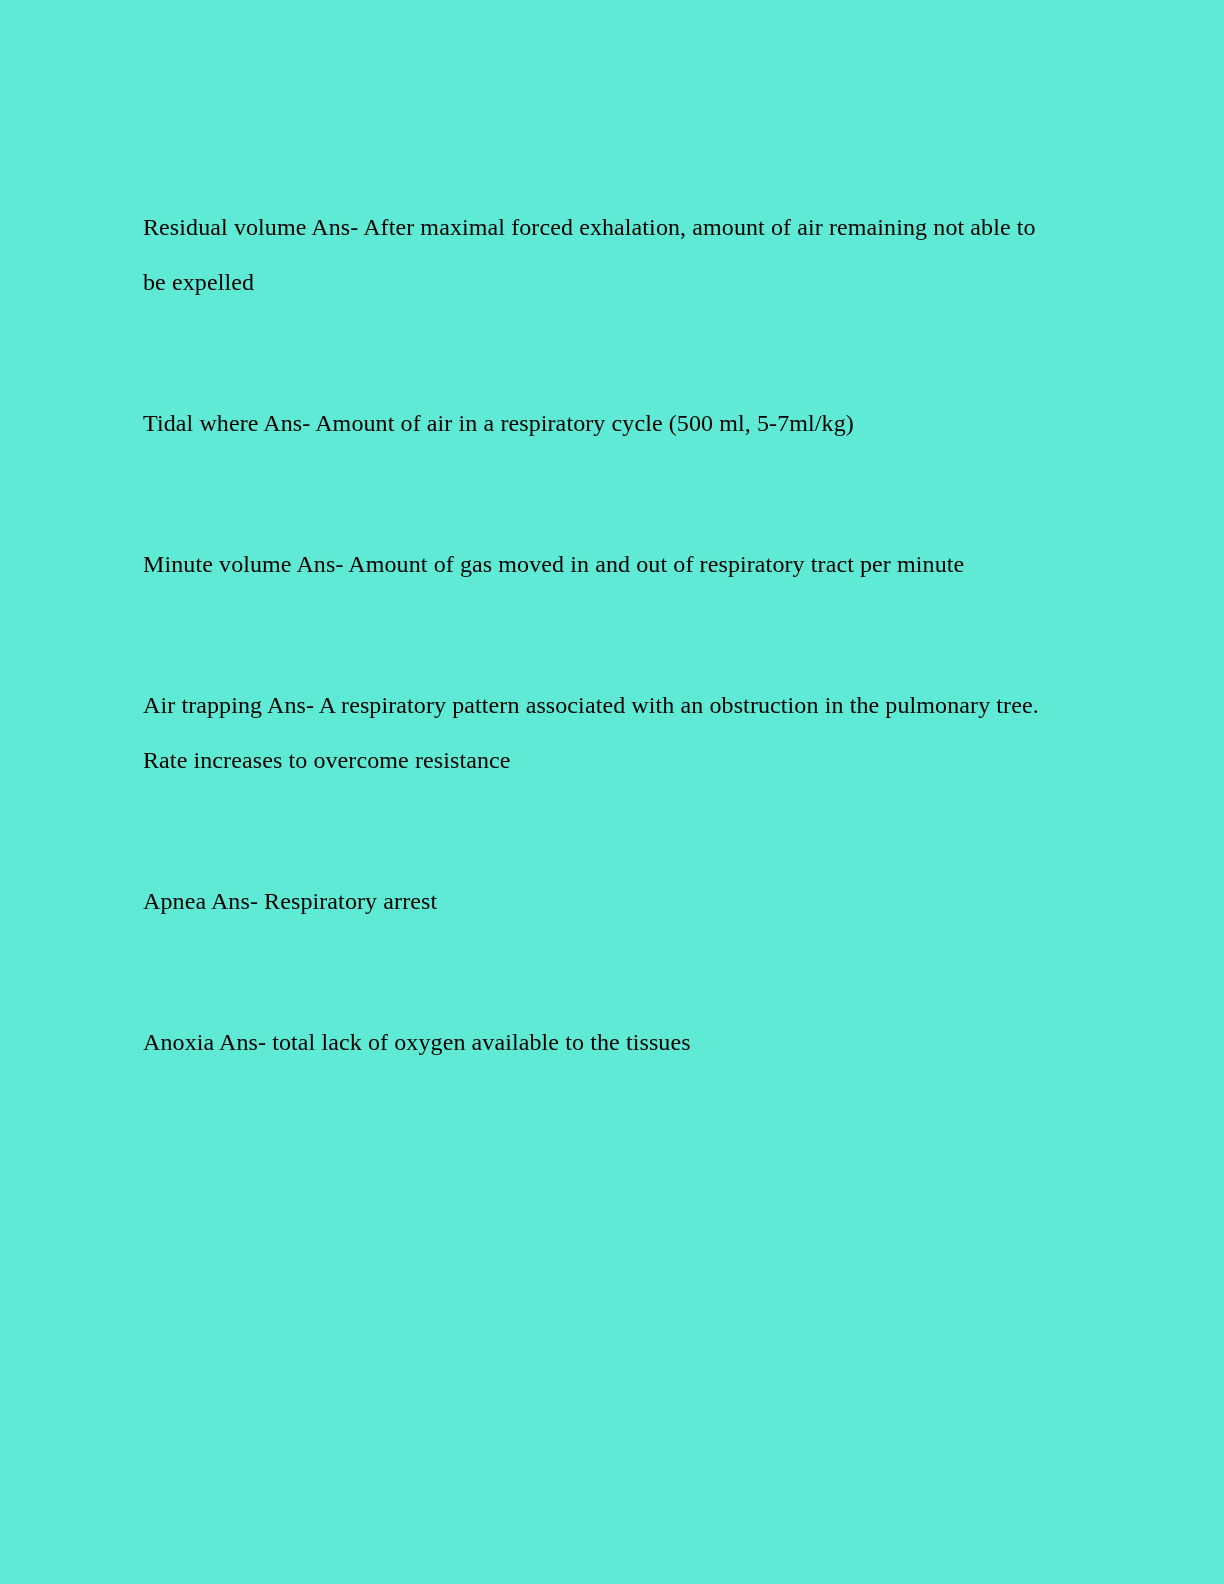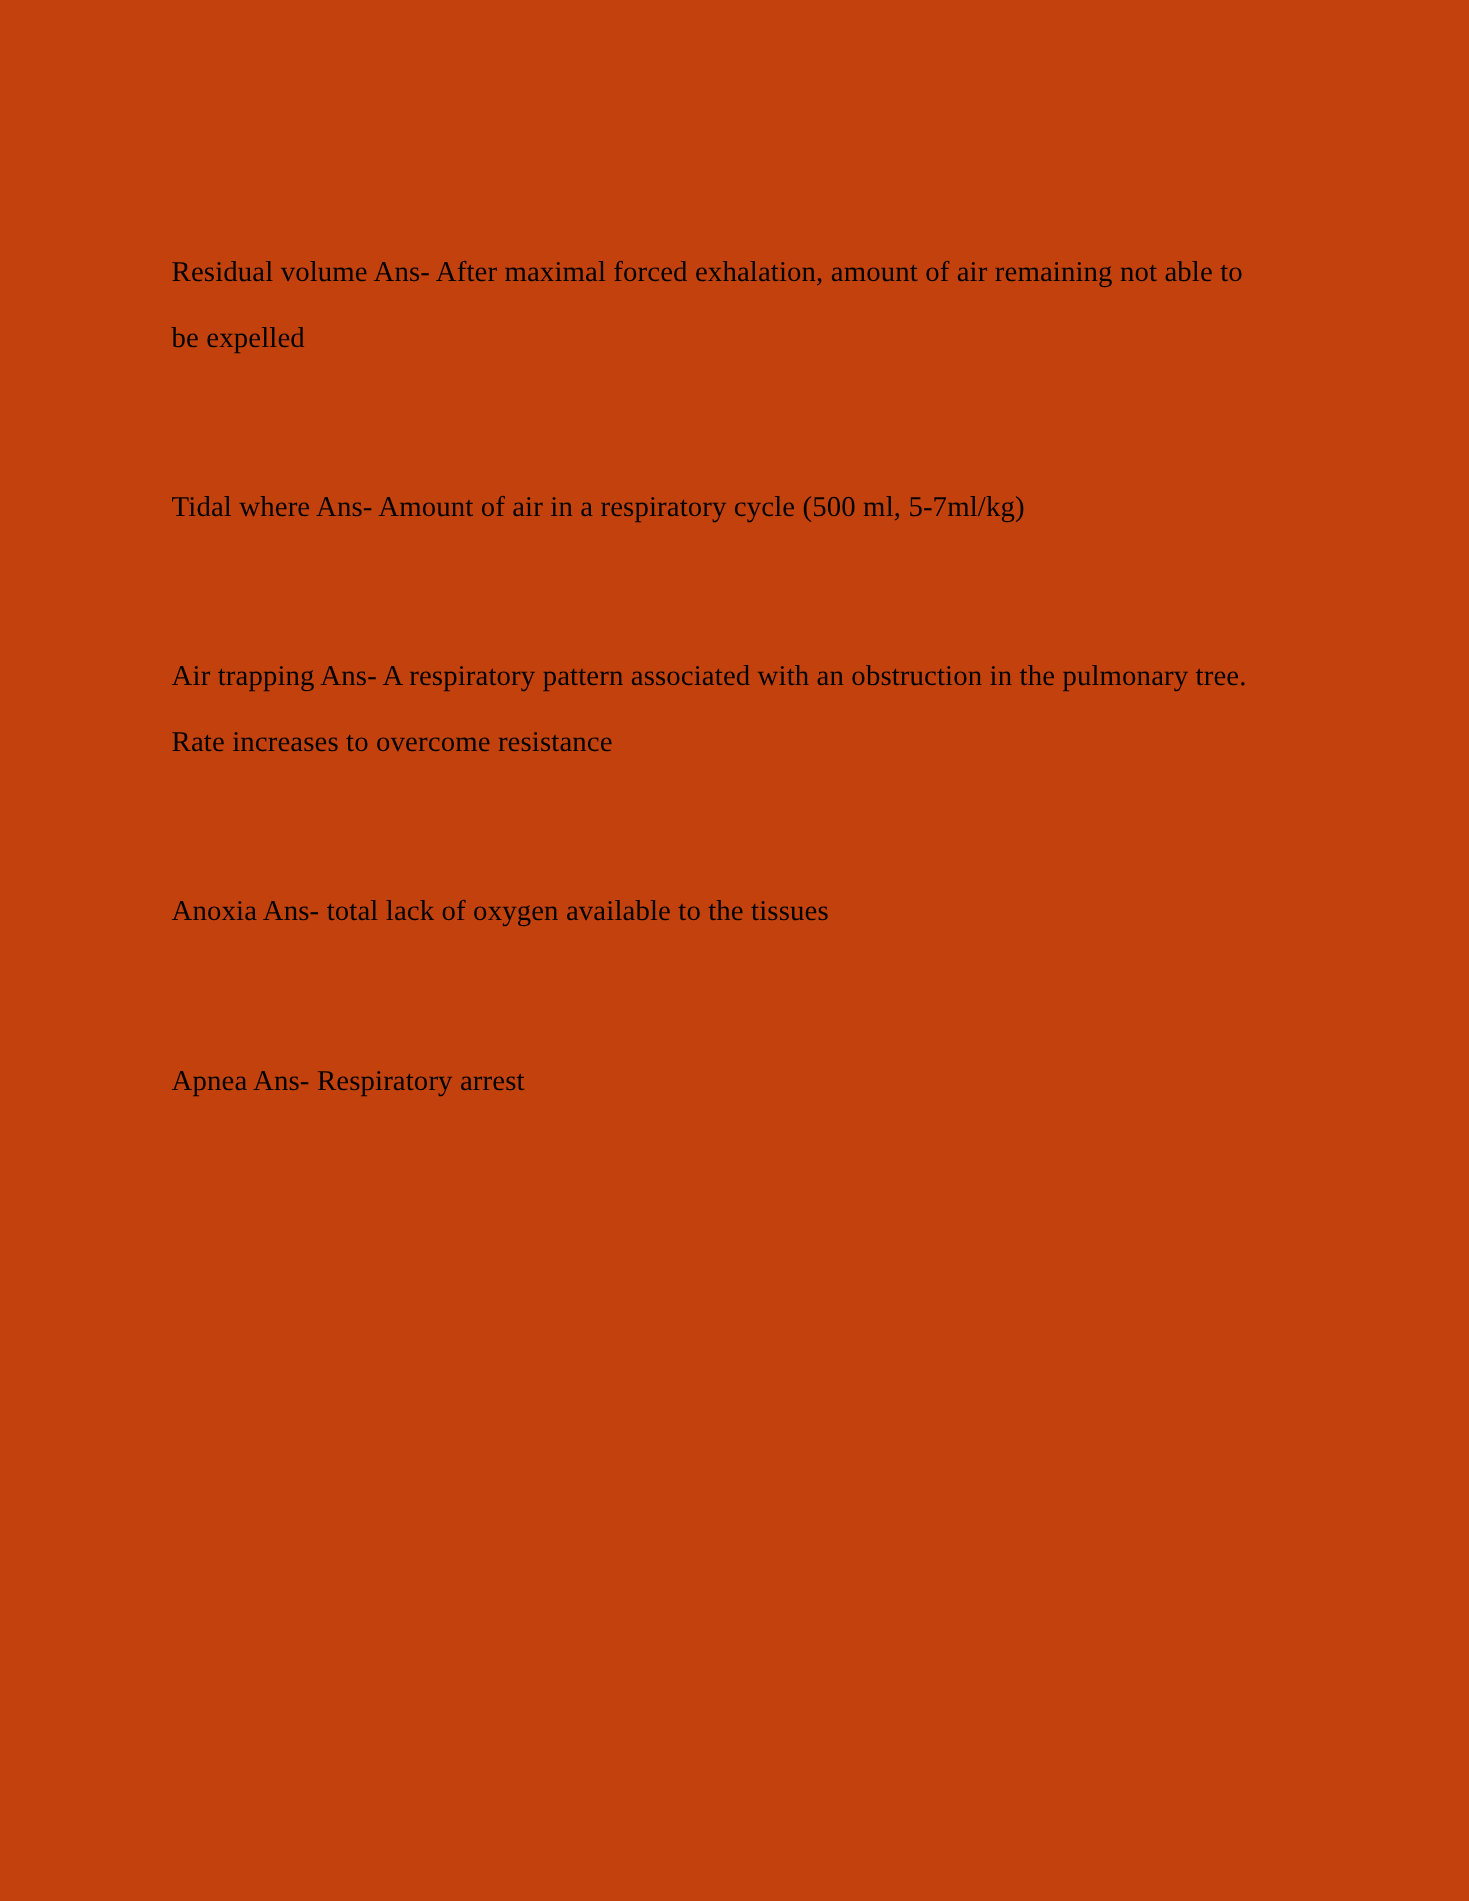--- a/index.html
+++ b/index.html
@@ -12,42 +12,43 @@
     height: 1584px;
     overflow: hidden;
     font-family: "Liberation Serif", "DejaVu Serif", serif;
     color: #000000;
   }
   .page {
     box-sizing: border-box;
     width: 1224px;
     height: 1584px;
     padding: 200px 160px 0 143px;
-    background: #c2410c;
+    background: #5eead4;
   }
   .entry {
     width: 921px;
     font-size: 24px;
     line-height: 55px;
     margin: 0 0 86px 0;
     text-align: left;
     letter-spacing: 0.1px;
   }
   .entry span { white-space: normal; }
 </style>
 </head>
 <body>
 
 <div class="page">
 
   <p class="entry"><span>Residual volume</span> <span>Ans-</span> <span>After maximal forced exhalation, amount of air remaining not able to be expelled</span></p>
 
   <p class="entry"><span>Tidal where</span> <span>Ans-</span> <span>Amount of air in a respiratory cycle (500 ml, 5-7ml/kg)</span></p>
 
+  <p class="entry"><span>Minute volume</span> <span>Ans-</span> <span>Amount of gas moved in and out of respiratory tract per minute</span></p>
 
   <p class="entry"><span>Air trapping</span> <span>Ans-</span> <span>A respiratory pattern associated with an obstruction in the pulmonary tree. Rate increases to overcome resistance</span></p>
 
 
+  <p class="entry"><span>Apnea</span> <span>Ans-</span> <span>Respiratory arrest</span></p>
+
   <p class="entry"><span>Anoxia</span> <span>Ans-</span> <span>total lack of oxygen available to the tissues</span></p>
-
-  <p class="entry"><span>Apnea</span> <span>Ans-</span> <span>Respiratory arrest</span></p>
 
 </div>
 
 </body></html>

